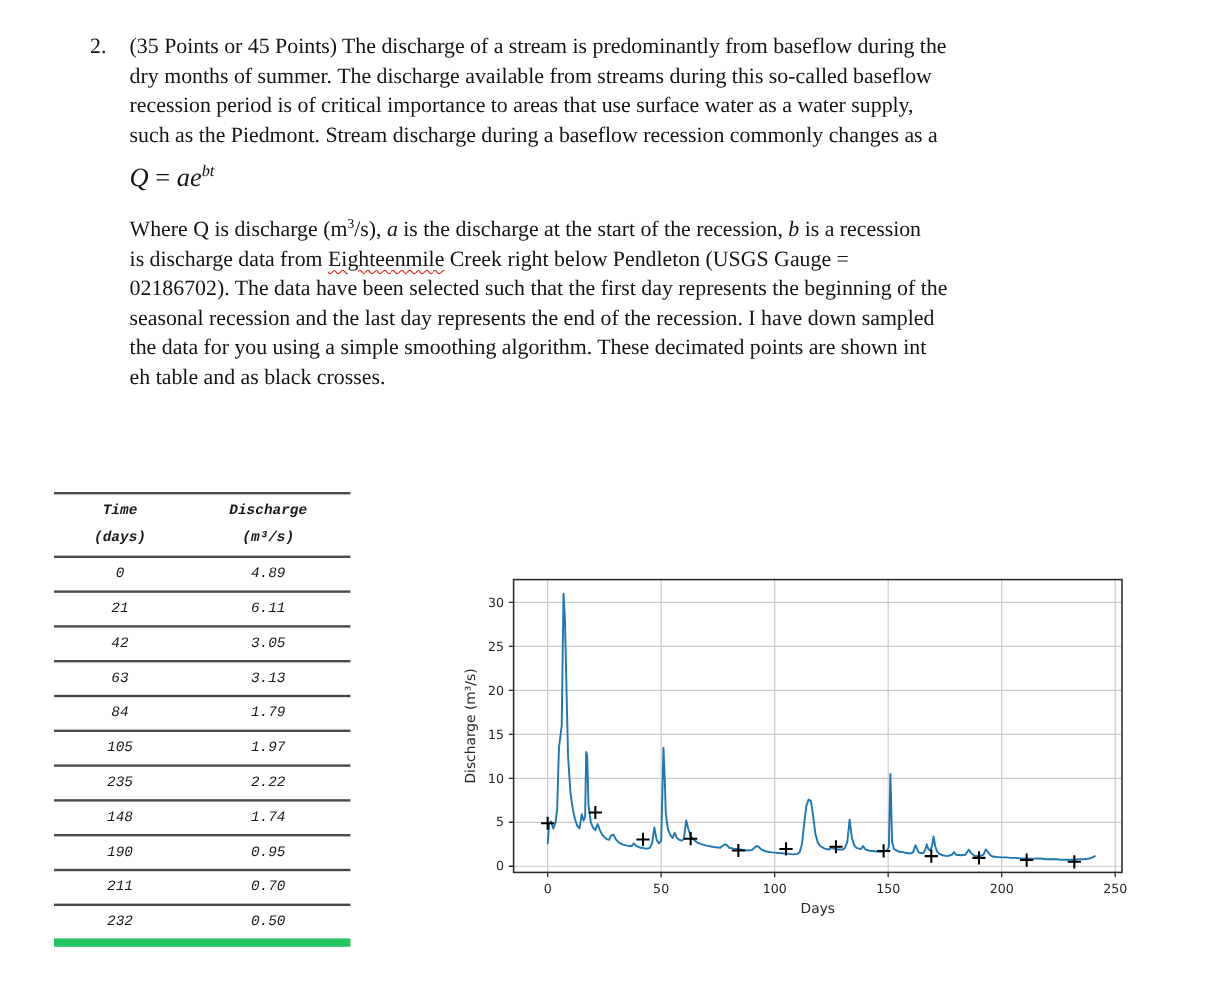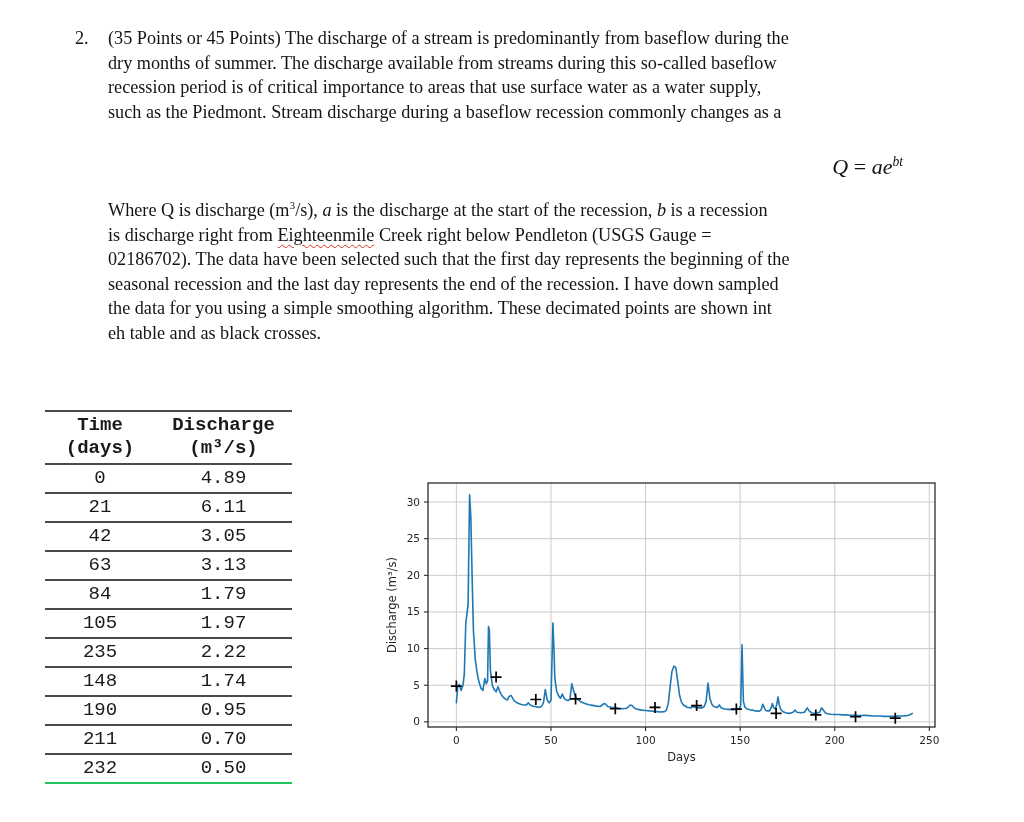--- a/index.html
+++ b/index.html
@@ -9,26 +9,26 @@
   
   .problem { position:absolute; left:75px; top:26px; width:840px; font-size:18.2px; line-height:24.6px; }
   .pnum { position:absolute; left:0; top:0; }
   .ptext { margin-left:33px; }
   .pline { white-space:nowrap; }
   .ital { font-style:italic; }
   .supseg { font-size:62%; vertical-align:super; line-height:0; }
   .isup { font-size:62%; vertical-align:super; line-height:0; font-style:italic; }
   .sq { text-decoration:underline; text-decoration-style:wavy; text-decoration-color:#d93025;
         text-decoration-thickness:1px; text-underline-offset:3px; }
-  .equation { text-align:right; font-size:22px; margin:31px 0 18px 0; width:795px; }
+  .equation { text-align:left; font-size:22px; margin:12px 0 18px 0; width:795px; }
 
   
   .dtable { position:absolute; left:45px; top:410px; width:247px; border-collapse:collapse;
-            font-family:"Liberation Mono", monospace; font-size:19px; color:#1a1a1a;
-            border-bottom:2px solid #22c55e; table-layout:fixed; }
+            font-family:"Liberation Mono", monospace; font-size:12px; color:#1a1a1a;
+            border-bottom:7px solid #22c55e; table-layout:fixed;font-style:italic; }
   .dtable tr { border-top:2px solid #4a4a4a; }
   .dtable th, .dtable td { padding:0; text-align:center; }
   .dtable thead th { font-weight:bold; line-height:23px; padding:2px 0 3px 0; }
   .dtable tbody td { height:27px; line-height:27px; }
   .col-time { width:110px; }
   .col-q { width:137px; }
 
   
   .chart { position:absolute; left:383px; top:468px; }
   .chart text { font-family:"DejaVu Sans", sans-serif; fill:#262626; }
@@ -43,21 +43,21 @@
     <div class="ptext">
       <div id="para1">
           <div class="pline">(35 Points or 45 Points) The discharge of a stream is predominantly from baseflow during the</div>
           <div class="pline">dry months of summer. The discharge available from streams during this so-called baseflow</div>
           <div class="pline">recession period is of critical importance to areas that use surface water as a water supply,</div>
           <div class="pline">such as the Piedmont. Stream discharge during a baseflow recession commonly changes as a</div>
         </div>
       <div class="equation"><span id="eq-content"><span class="ital">Q</span><span> = </span><span class="ital">ae</span><span class="isup">bt</span></span></div>
       <div id="para2">
           <div class="pline"><span>Where Q is discharge (m</span><span class="supseg">3</span><span>/s), </span><span class="ital">a</span><span> is the discharge at the start of the recession, </span><span class="ital">b</span><span> is a recession</span></div>
-          <div class="pline"><span>is discharge right from </span><span class="sq">Eighteenmile</span><span> Creek right below Pendleton (USGS Gauge =</span></div>
+          <div class="pline"><span>is discharge data from </span><span class="sq">Eighteenmile</span><span> Creek right below Pendleton (USGS Gauge =</span></div>
           <div class="pline"><span>02186702). The data have been selected such that the first day represents the beginning of the</span></div>
           <div class="pline"><span>seasonal recession and the last day represents the end of the recession. I have down sampled</span></div>
           <div class="pline"><span>the data for you using a simple smoothing algorithm. These decimated points are shown int</span></div>
           <div class="pline"><span>eh table and as black crosses.</span></div>
         </div>
     </div>
   </div>
 
   <table class="dtable">
     <thead>

